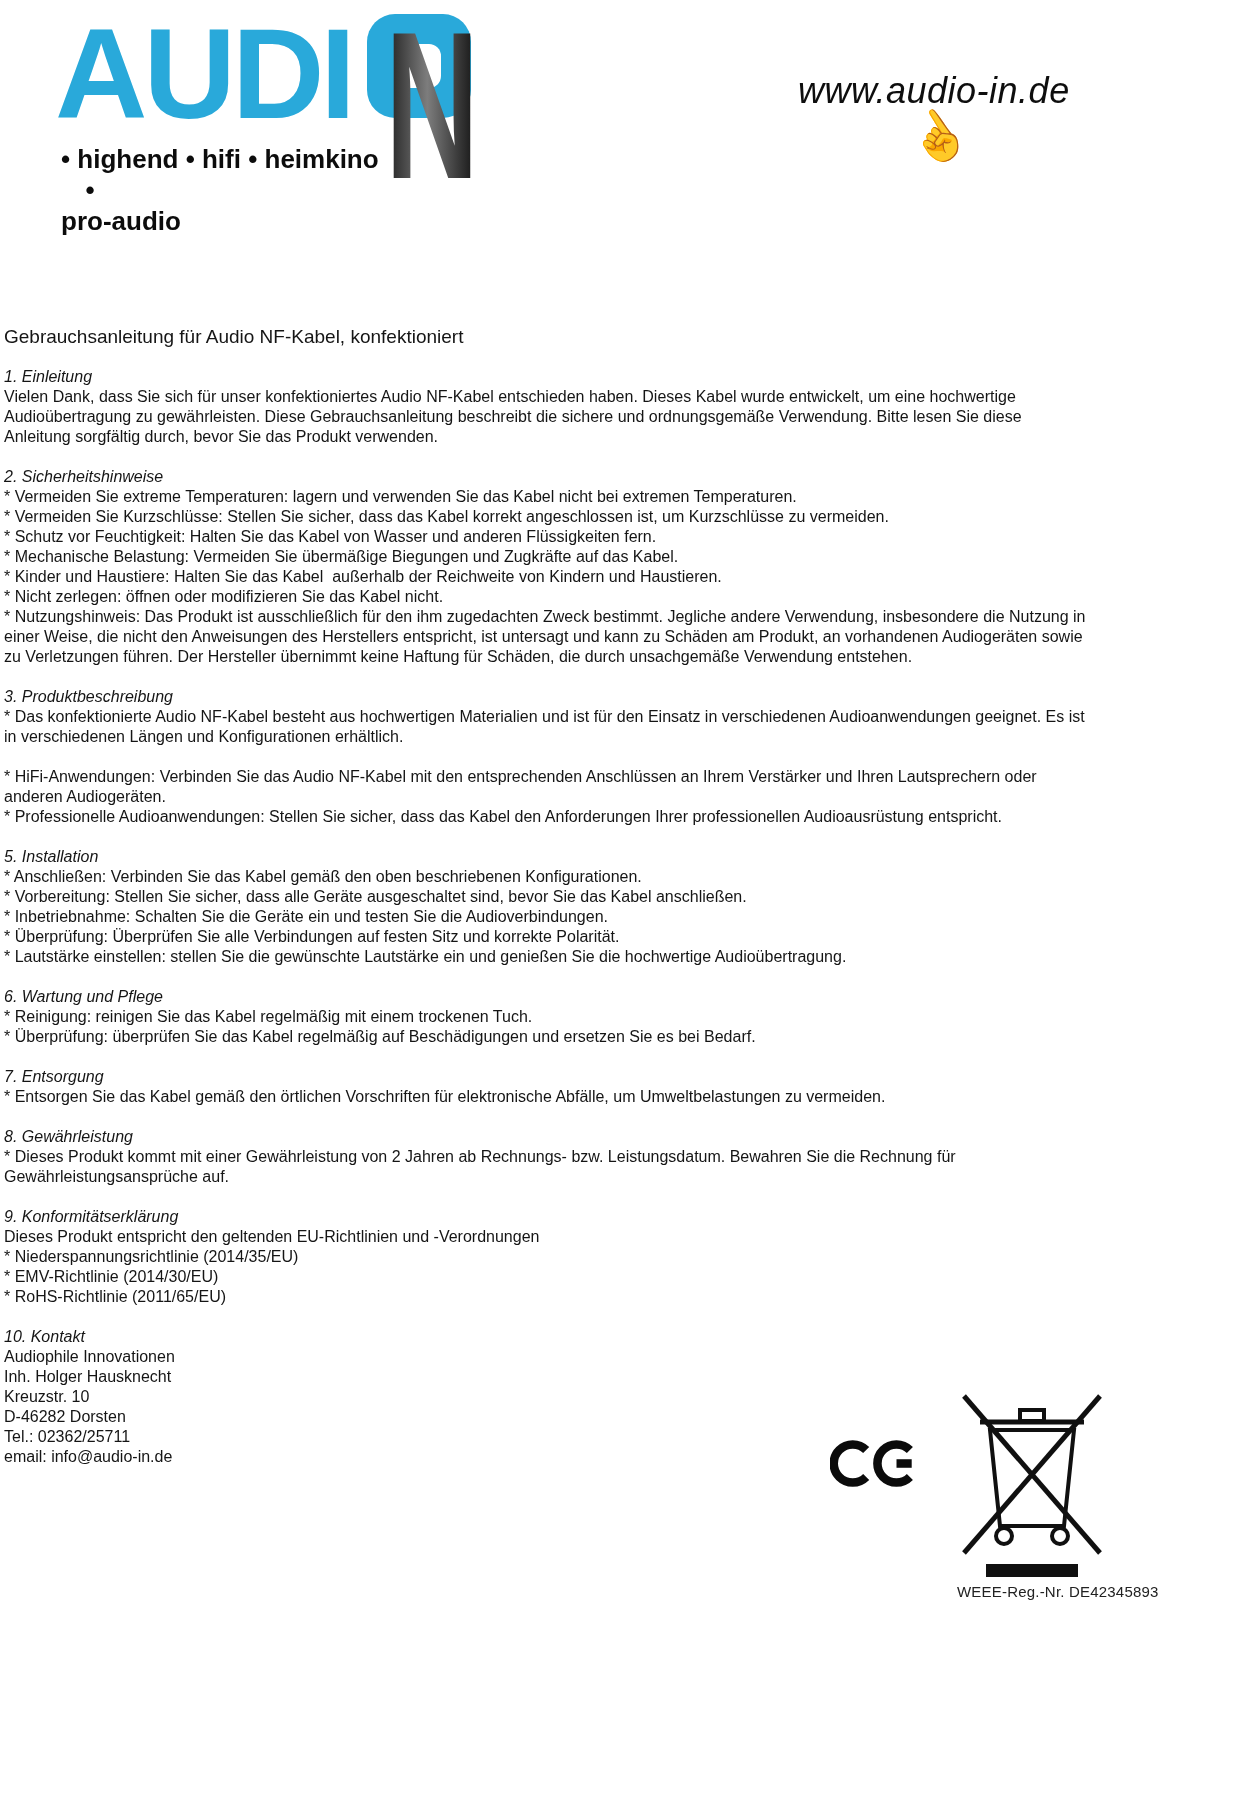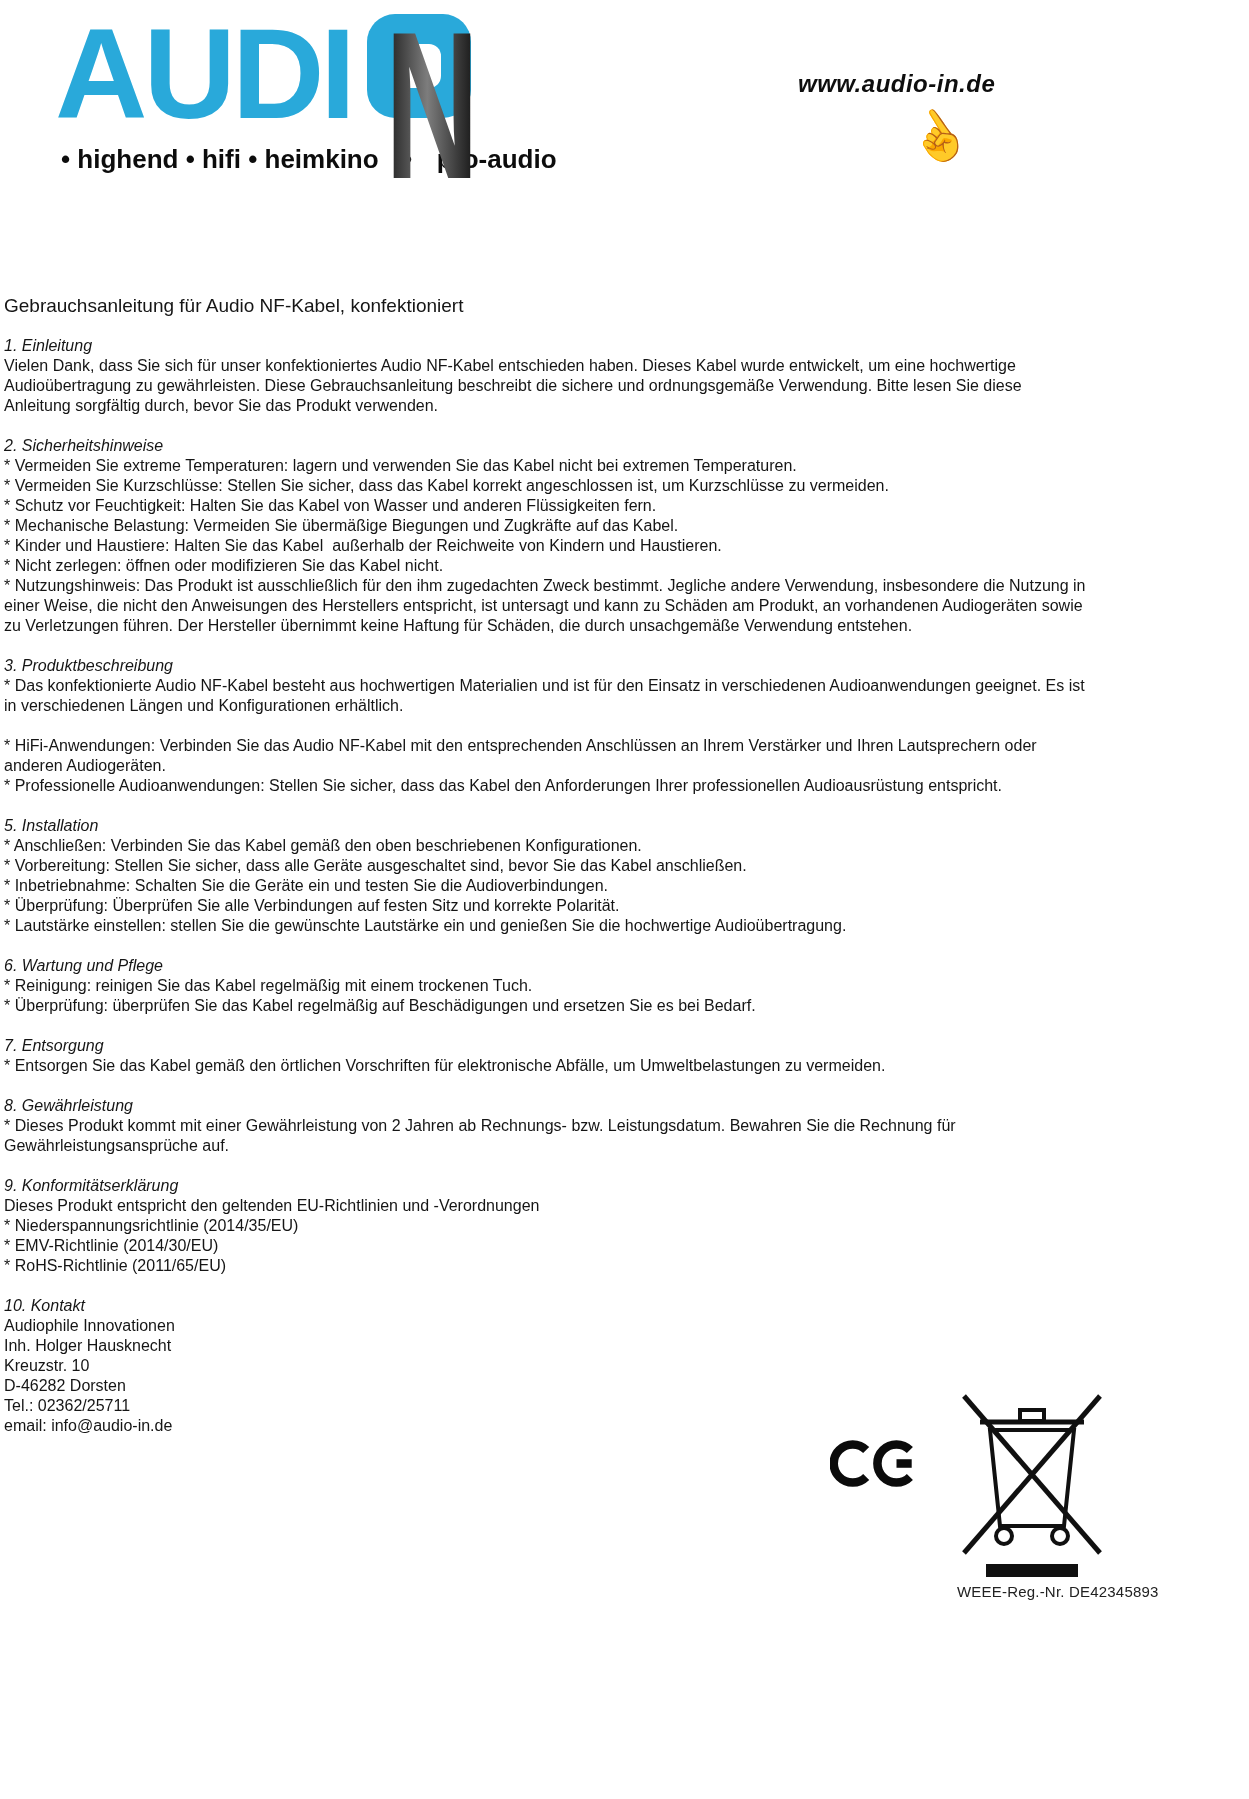--- a/index.html
+++ b/index.html
@@ -16,37 +16,38 @@
   .logo-wrap {
     position: absolute; left: 55px; top: 6px;
     width: 570px; height: 190px;
   }
   .logo-svg { position: absolute; left: 0; top: 0; z-index: 2; pointer-events: none; }
   .tagline {
     position: absolute; left: 6px; top: 138px; z-index: 1;
     display: flex; align-items: baseline;
     font-size: 26px; font-weight: bold; color: #0c0c0c;
     white-space: nowrap;
+    flex-direction: column;
   }
   .tagline .gap { display: inline-block; width: 58px; text-align: center; }
 
   .website {
     position: absolute; left: 798px; top: 70px;
-    font-size: 24px; font-weight: bold; font-style: italic;
+    font-size: 36px; font-weight: normal; font-style: italic;
     color: #0e0e0e; letter-spacing: 0.5px;
   }
   .hand-icon {
     position: absolute; left: 908px; top: 108px;
     font-size: 48px; color: #3a3a3a;
     transform: rotate(-34deg);
   }
 
   
   .doc {
-    position: absolute; left: 4px; top: 294px;
+    position: absolute; left: 4px; top: 325px;
     width: 1086px;
     font-size: 16px; line-height: 20px;
   }
   .doc-title { font-size: 19px; line-height: 23px; margin: 0 0 19px 0; }
   .section { margin: 13px 0 20px 0; }
   .sec-heading { font-style: italic; }
   .para { white-space: pre-wrap; }
 
   
   .ce-svg { position: absolute; left: 830px; top: 1435px; }

